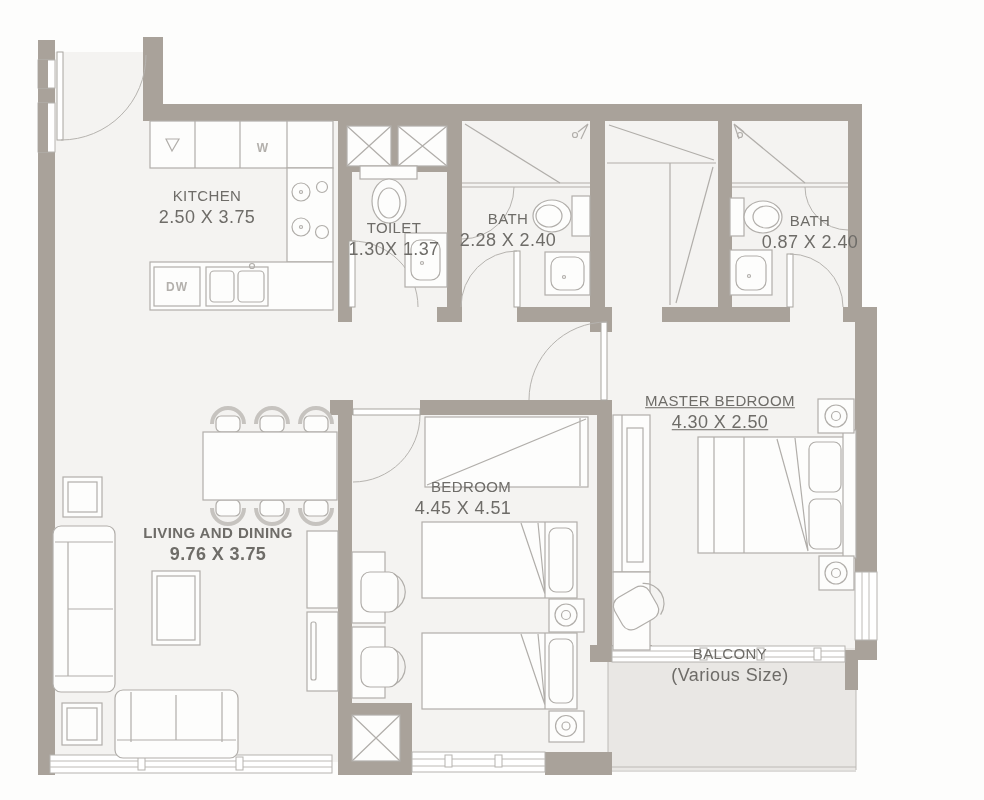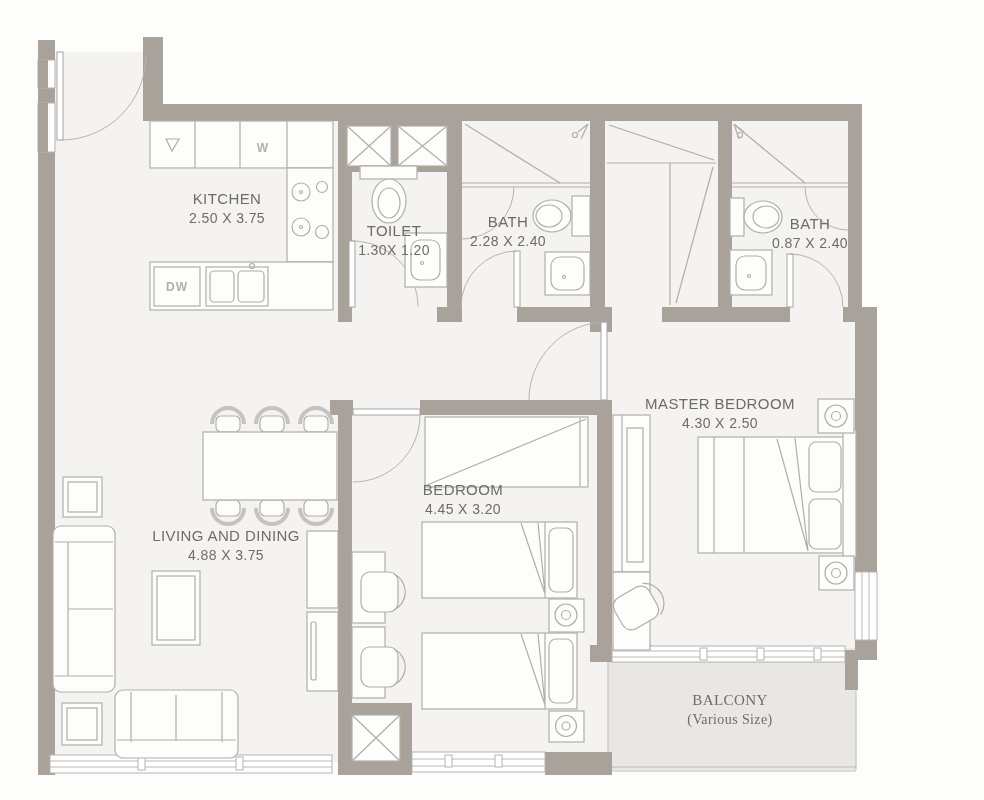--- a/index.html
+++ b/index.html
@@ -2,21 +2,21 @@
 <html><head>
 <meta charset="utf-8">
 <style>
   html,body{margin:0;padding:0;background:#fdfdfc;}
   .plan{position:relative;width:984px;height:800px;background:#fdfdfc;
         font-family:"Liberation Sans",sans-serif;overflow:hidden;}
   .plan svg{position:absolute;left:0;top:0;}
   .lbl{position:absolute;transform:translate(-50%,-50%);text-align:center;
        color:#6e6c68;letter-spacing:.4px;line-height:1.32;white-space:nowrap;}
   .lbl .nm{display:block;font-size:15px;}
-  .lbl .dm{display:block;font-size:14px;}
+  .lbl .dm{display:block;font-size:18px;}
   
   .wall{fill:#a9a29a;stroke:none;}
   .floor{fill:#f4f3f1;stroke:none;}
   .balc{fill:#e9e7e4;stroke:none;}
   .fx{fill:#fdfdfc;stroke:#b1aeaa;stroke-width:1.2;}
   .fx2{fill:none;stroke:#b1aeaa;stroke-width:1.2;}
   .thin{fill:none;stroke:#bdbab6;stroke-width:1;}
   .door{fill:#ffffff;stroke:#a8a5a0;stroke-width:1;}
   .arc{fill:none;stroke:#b6b3af;stroke-width:1;}
   .win{fill:#ffffff;stroke:#b6b3af;stroke-width:1;}
@@ -341,45 +341,45 @@
           <rect class="fx2" x="157" y="576" width="38" height="64"></rect>
         </g>
     <g>
       <rect class="fx" x="307" y="531" width="31" height="77"></rect>
       <rect class="fx" x="307" y="612" width="31" height="79"></rect>
       <rect class="fx" x="311" y="622" width="5" height="58" rx="2"></rect>
     </g>
   </g>
 </svg>
 
-  <div class="lbl" style="left:207px;top:208px;margin-left:20px;">
+  <div class="lbl" style="left:207px;top:208px;">
     <span class="nm">KITCHEN</span>
     <span class="dm">2.50 X 3.75</span>
   </div>
   <div class="lbl" style="left:386px;top:240px;margin-left:8px;">
     <span class="nm">TOILET</span>
-    <span class="dm">1.30X 1.20</span>
+    <span class="dm">1.30X 1.37</span>
   </div>
   <div class="lbl" style="left:508px;top:231px;">
     <span class="nm">BATH</span>
     <span class="dm">2.28 X 2.40</span>
   </div>
   <div class="lbl" style="left:810px;top:233px;">
     <span class="nm">BATH</span>
     <span class="dm">0.87 X 2.40</span>
   </div>
-  <div class="lbl" style="left:720px;top:413px;">
+  <div class="lbl" style="left:720px;top:413px;text-decoration:underline;">
     <span class="nm">MASTER BEDROOM</span>
     <span class="dm">4.30 X 2.50</span>
   </div>
-  <div class="lbl" style="left:463px;top:499px;">
+  <div class="lbl" style="left:463px;top:499px;text-align:right;">
     <span class="nm">BEDROOM</span>
-    <span class="dm">4.45 X 3.20</span>
-  </div>
-  <div class="lbl" style="left:226px;top:545px;">
+    <span class="dm">4.45 X 4.51</span>
+  </div>
+  <div class="lbl" style="left:218px;top:545px;font-weight:bold;">
     <span class="nm">LIVING AND DINING</span>
-    <span class="dm">4.88 X 3.75</span>
-  </div>
-  <div class="lbl" style="left:730px;top:710px;font-family:Liberation Serif, serif;">
+    <span class="dm">9.76 X 3.75</span>
+  </div>
+  <div class="lbl" style="left:730px;top:666px;">
     <span class="nm">BALCONY</span>
     <span class="dm">(Various Size)</span>
   </div>
 </div>
 
 </body></html>

